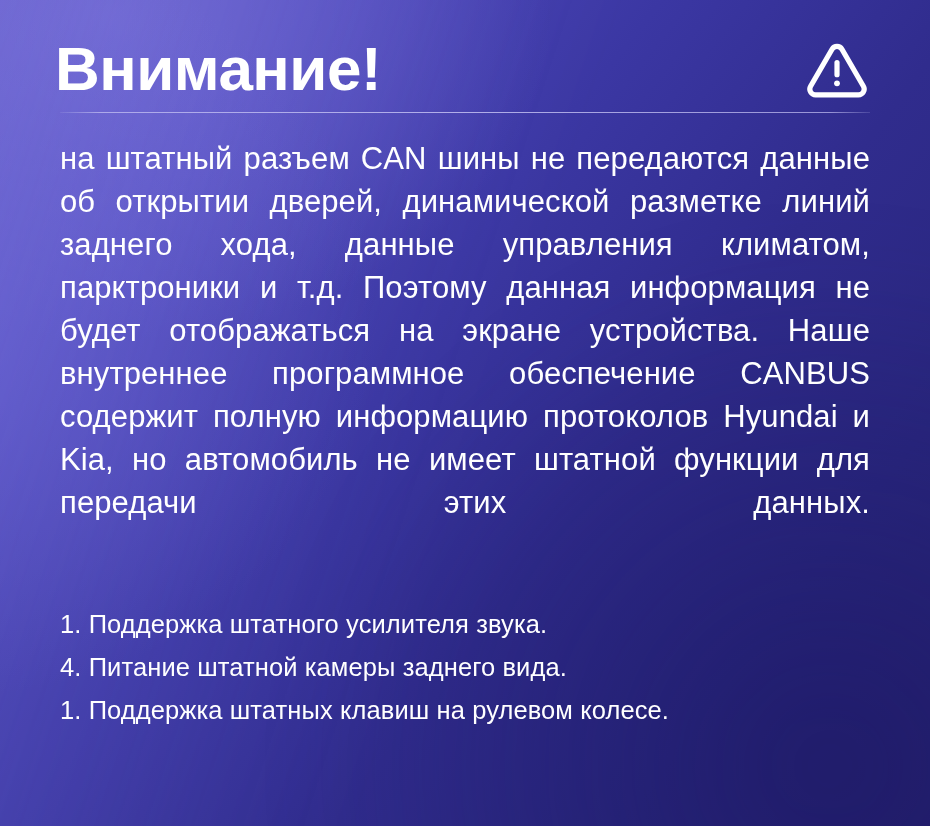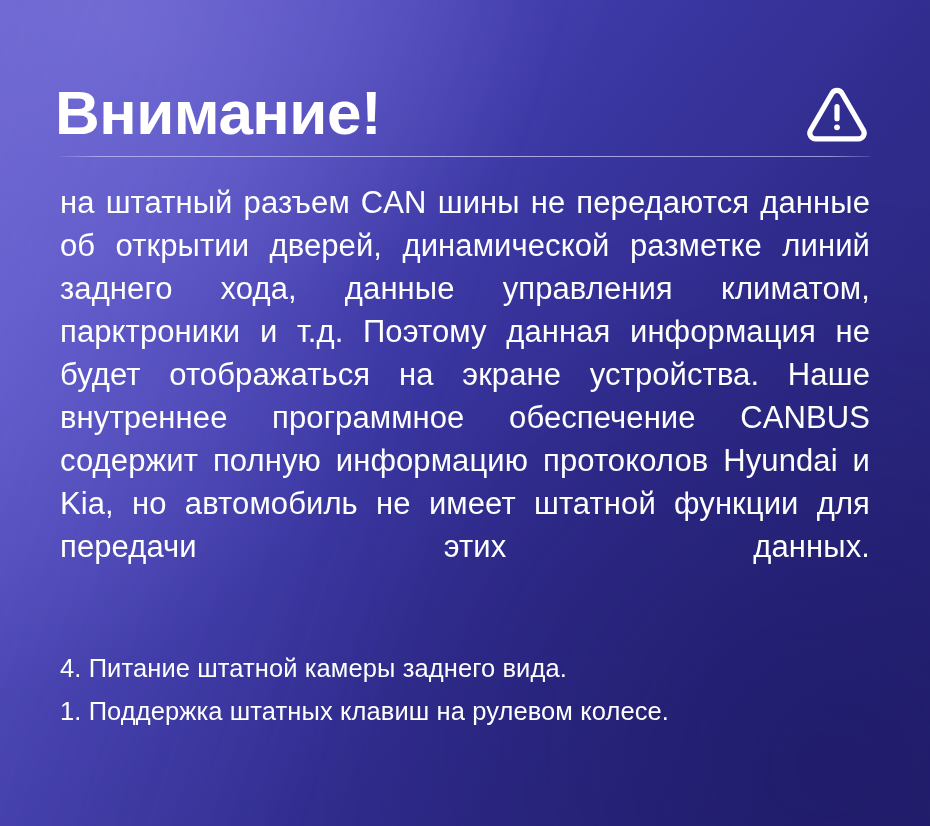--- a/index.html
+++ b/index.html
@@ -60,21 +60,20 @@
   
   .notice-header {
     display: flex;
     align-items: center;
     justify-content: space-between;
     padding-top: 50px;
     padding-left: 5px;
     padding-right: 3px;
     height: 88px;
     box-sizing: border-box;
-    margin-top: 44px;
   }
   .notice-title {
     margin: 0;
     font-size: 62px;
     line-height: 1;
     font-weight: bold;
     color: #ffffff;
     letter-spacing: -0.5px;
     white-space: nowrap;
   }
@@ -161,19 +160,20 @@
     </div>
 
     <div class="divider"></div>
 
     <div class="body-block">
       <p class="paragraph">на штатный разъем CAN шины не передаются данные об открытии дверей, динамической разметке линий заднего хода, данные управления климатом, парктроники и т.д. Поэтому данная информация не будет отображаться на экране устройства. Наше внутреннее программное обеспечение CANBUS содержит полную информацию протоколов Hyundai и Kia, но автомобиль не имеет штатной функции для передачи этих данных.</p>
     </div>
 
     <div class="features-block">
       <ul class="features-list">
+        <li class="feature-item">1. Поддержка штатного усилителя звука.</li>
         <li class="feature-item">4. Питание штатной камеры заднего вида.</li>
         <li class="feature-item">1. Поддержка штатных клавиш на рулевом колесе.</li>
       </ul>
     </div>
 
   </div>
 </div>
 
 </body></html>

